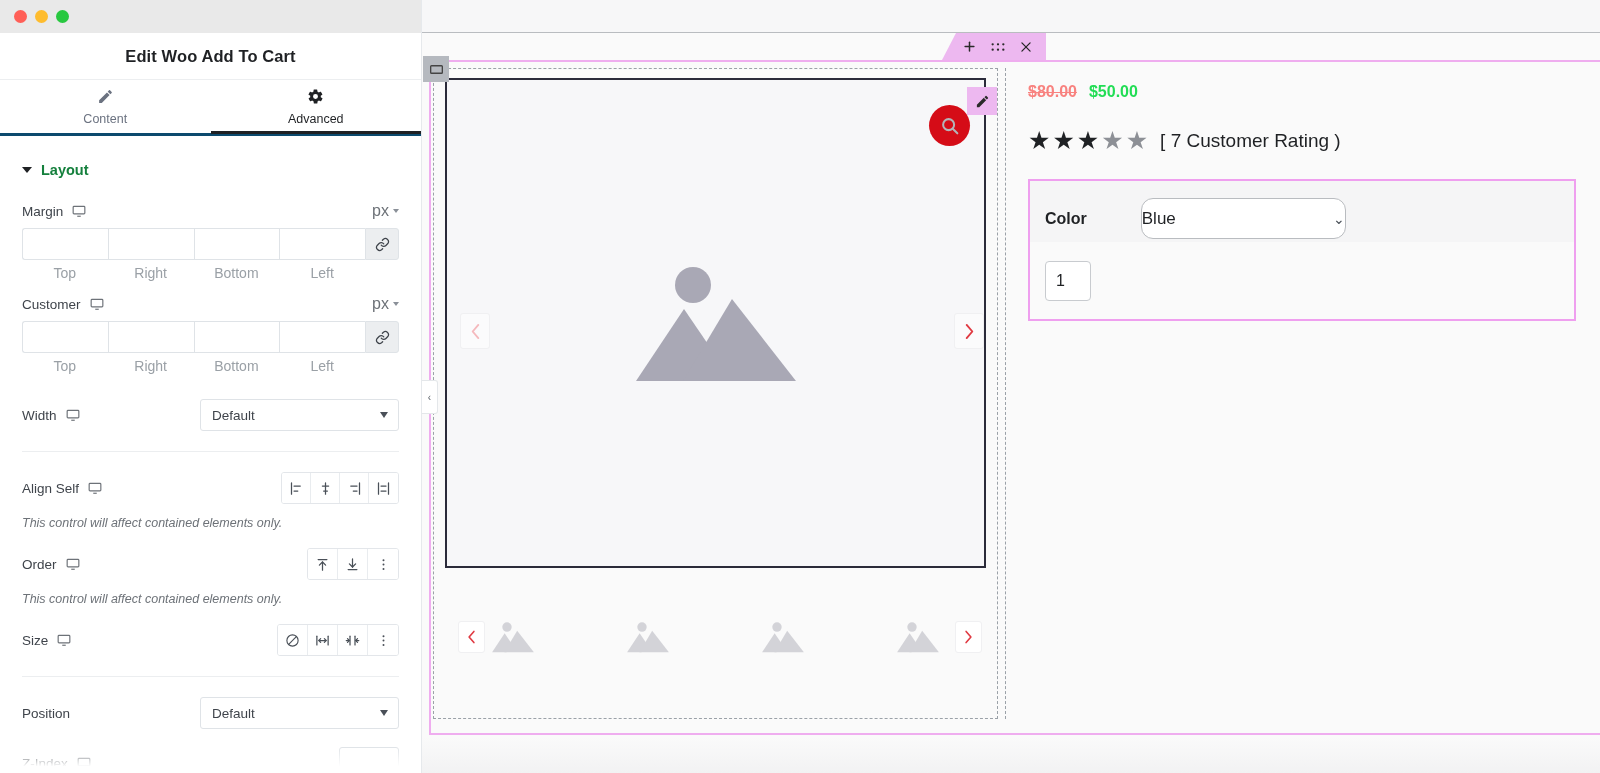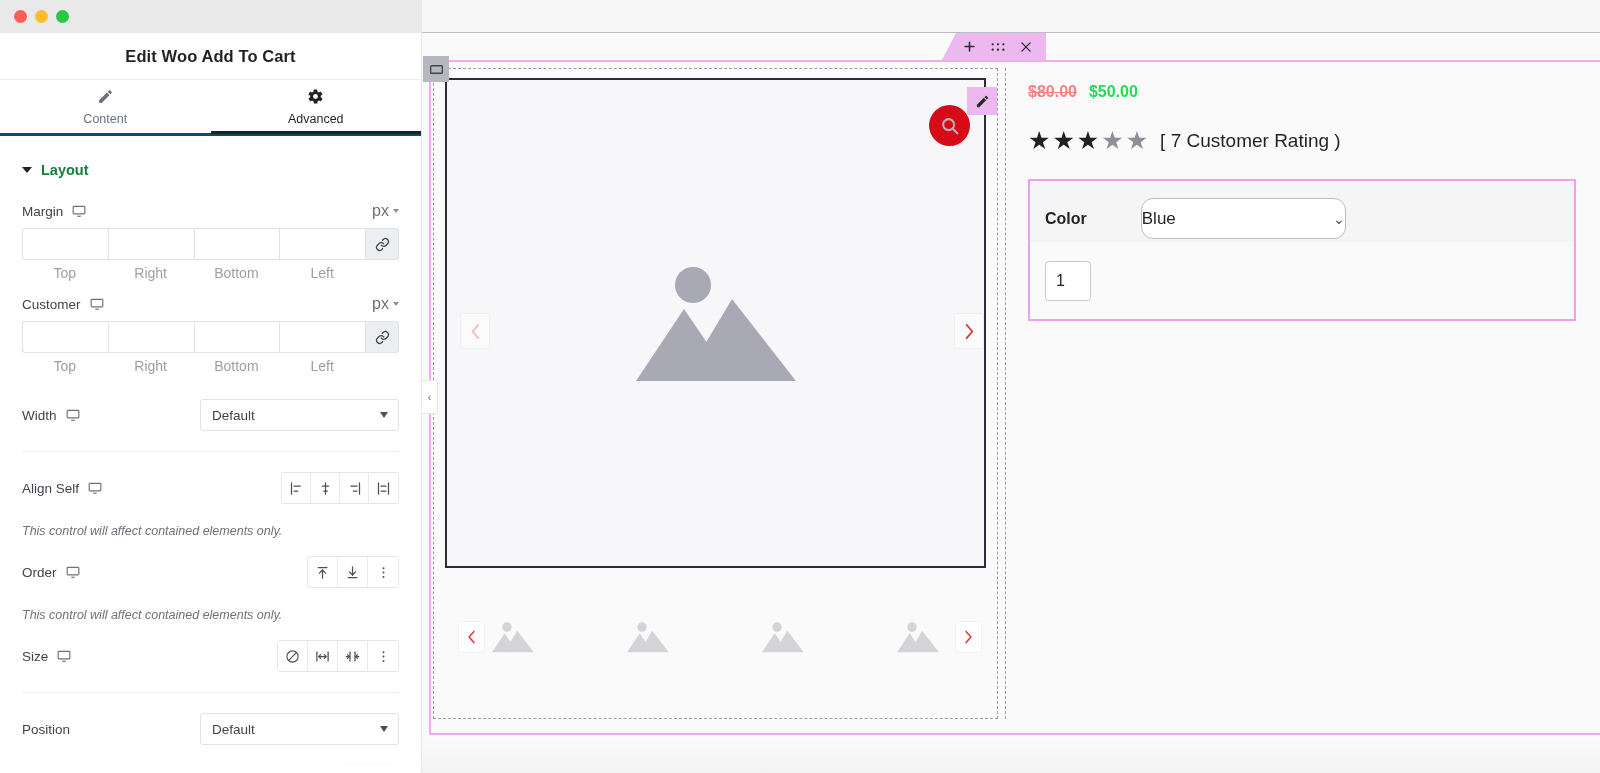--- a/index.html
+++ b/index.html
@@ -113,21 +113,21 @@
   .seg { display: flex; border: 1px solid #e3e6ea; border-radius: 3px; overflow: hidden; }
   .seg .sbtn {
     width: 29px; height: 30px; display: flex; align-items: center; justify-content: center;
     background: #fff; border-right: 1px solid #e9ecef; cursor: pointer; color: #4a5058;
   }
   .seg .sbtn:last-child { border-right: none; }
   .seg.wide .sbtn { width: 30px; }
 
   .hint {
     font-size: 12.5px; color: #6d7278; font-style: italic;
-    margin-top: 20px; margin-bottom: 6px;
+    margin-top: 12px; margin-bottom: 6px;
   }
   .divider { height: 1px; background: #eceef0; margin: 20px 0; }
 
   .zindex-input {
     width: 60px; height: 32px; border: 1px solid #dfe3e7; border-radius: 3px;
     background: #fff; font-size: 13px; padding: 0 8px;
     font-family: inherit; outline: none; color: #3f444b;
   }
   .panel-fade {
     position: absolute; left: 0; right: 0; bottom: 0; height: 26px;

